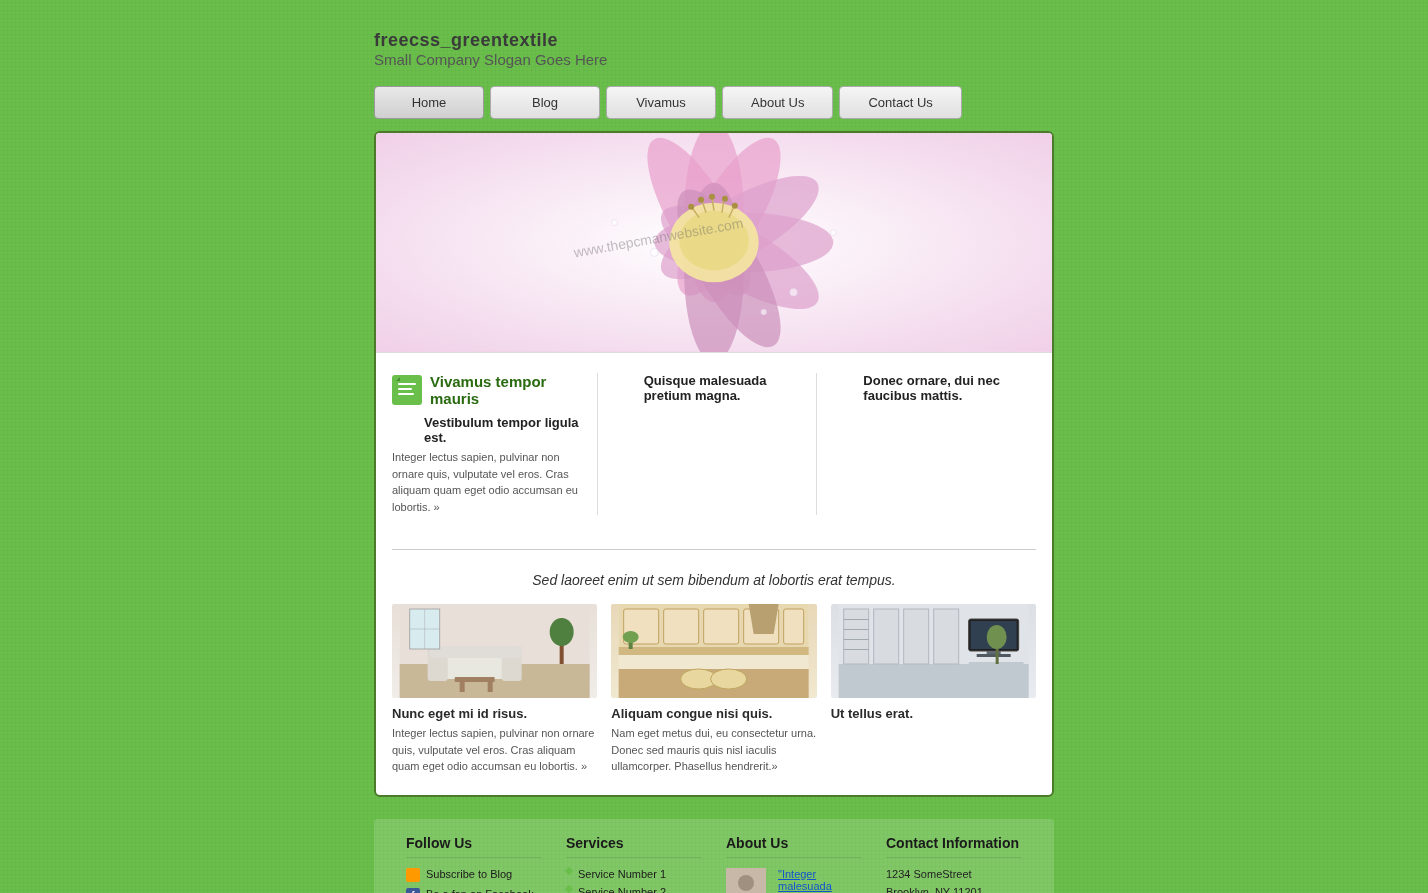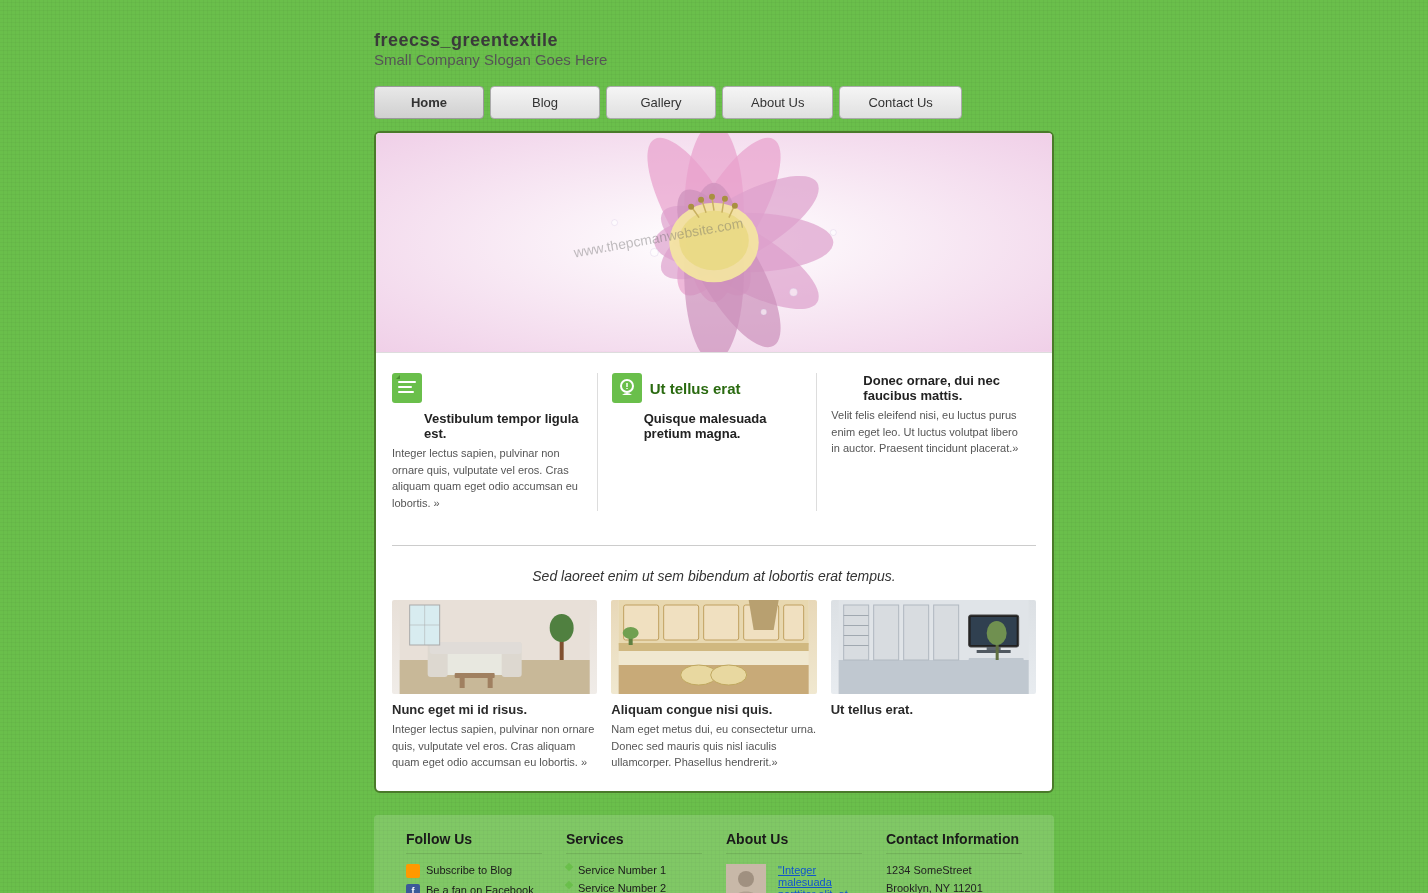--- a/index.html
+++ b/index.html
@@ -57,21 +57,21 @@
       background: linear-gradient(to bottom, #f5f5f5, #e0e0e0);
       border-radius: 4px;
       cursor: pointer;
       font-size: 13px;
       color: #333;
       text-align: center;
       min-width: 110px;
     }
     .nav-btn.active {
       background: linear-gradient(to bottom, #e8e8e8, #d0d0d0);
-      font-weight: bold;
+      font-weight: normal;
       border-color: #999;
       text-align: center;
     }
 
     
     #main-box {
       background: #fff;
       border: 2px solid #4a7a2a;
       border-radius: 6px;
       overflow: hidden;
@@ -282,21 +282,21 @@
 <div id="page-wrapper">
 
   <div id="header">
     <div id="site-title">freecss_greentextile</div>
     <div id="site-slogan">Small Company Slogan Goes Here</div>
   </div>
 
   <nav id="nav">
     <button class="nav-btn active">Home</button>
     <button class="nav-btn">Blog</button>
-    <button class="nav-btn">Gallery</button>
+    <button class="nav-btn">Vivamus</button>
     <button class="nav-btn">About Us</button>
     <button class="nav-btn">Contact Us</button>
   </nav>
 
   <div id="main-box">
 
     <div id="hero">
       <svg width="100%" height="100%" viewBox="0 0 680 220" xmlns="http://www.w3.org/2000/svg">
         <defs>
           <radialGradient id="bg-grad" cx="50%" cy="50%" r="70%">
@@ -343,42 +343,32 @@
 
       <div class="feature-col">
         <div class="feature-title">
           <svg class="feature-icon" viewBox="0 0 30 30" xmlns="http://www.w3.org/2000/svg">
             <rect width="30" height="30" rx="3" fill="#6abf4b"></rect>
             <rect x="6" y="8" width="18" height="2" fill="white" rx="1"></rect>
             <rect x="6" y="13" width="14" height="2" fill="white" rx="1"></rect>
             <rect x="6" y="18" width="16" height="2" fill="white" rx="1"></rect>
             <path d="M4 6 L8 2 L8 6 Z" fill="#4a9030"></path>
           </svg>
+          <span>Vivamus tempor mauris</span>
         </div>
         <div class="feature-lead">Vestibulum tempor ligula est.</div>
         <div class="feature-text">Integer lectus sapien, pulvinar non ornare quis, vulputate vel eros. Cras aliquam quam eget odio accumsan eu lobortis. »</div>
       </div>
 
       <div class="feature-col">
-        <div class="feature-title">
-          <svg class="feature-icon" viewBox="0 0 30 30" xmlns="http://www.w3.org/2000/svg">
-            <rect width="30" height="30" rx="3" fill="#6abf4b"></rect>
-            <circle cx="15" cy="13" r="6" fill="none" stroke="white" stroke-width="2"></circle>
-            <line x1="15" y1="10" x2="15" y2="14" stroke="white" stroke-width="1.5"></line>
-            <line x1="15" y1="15" x2="15" y2="16" stroke="white" stroke-width="1.5"></line>
-            <path d="M10 22 Q15 18 20 22" fill="white"></path>
-          </svg>
-          <span>Ut tellus erat</span>
-        </div>
         <div class="feature-lead">Quisque malesuada pretium magna.</div>
       </div>
 
       <div class="feature-col">
         <div class="feature-lead">Donec ornare, dui nec faucibus mattis.</div>
-        <div class="feature-text">Velit felis eleifend nisi, eu luctus purus enim eget leo. Ut luctus volutpat libero in auctor. Praesent tincidunt placerat.»</div>
       </div>
     </div>
 
     <hr class="divider">
 
     <div id="tagline">Sed laoreet enim ut sem bibendum at lobortis erat tempus.</div>
 
     <div id="gallery-section">
 
       <div class="gallery-item">

